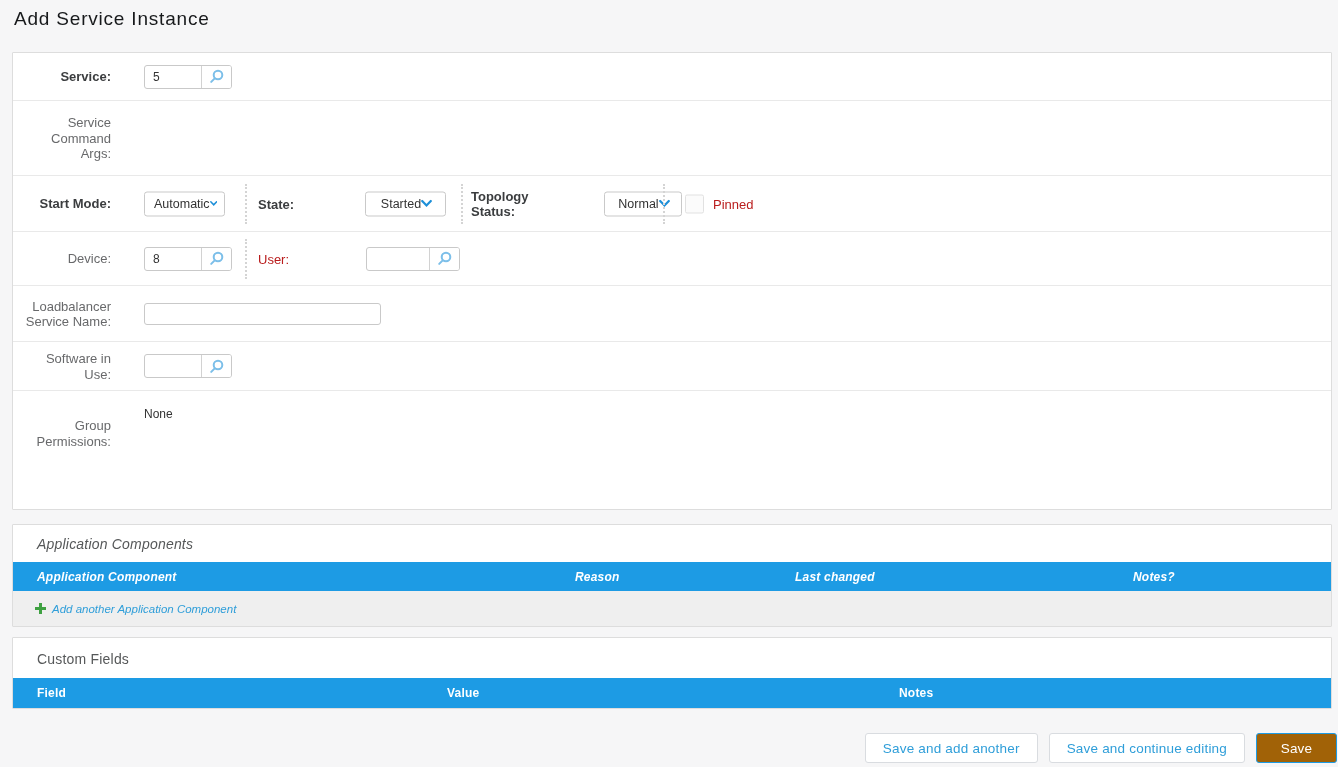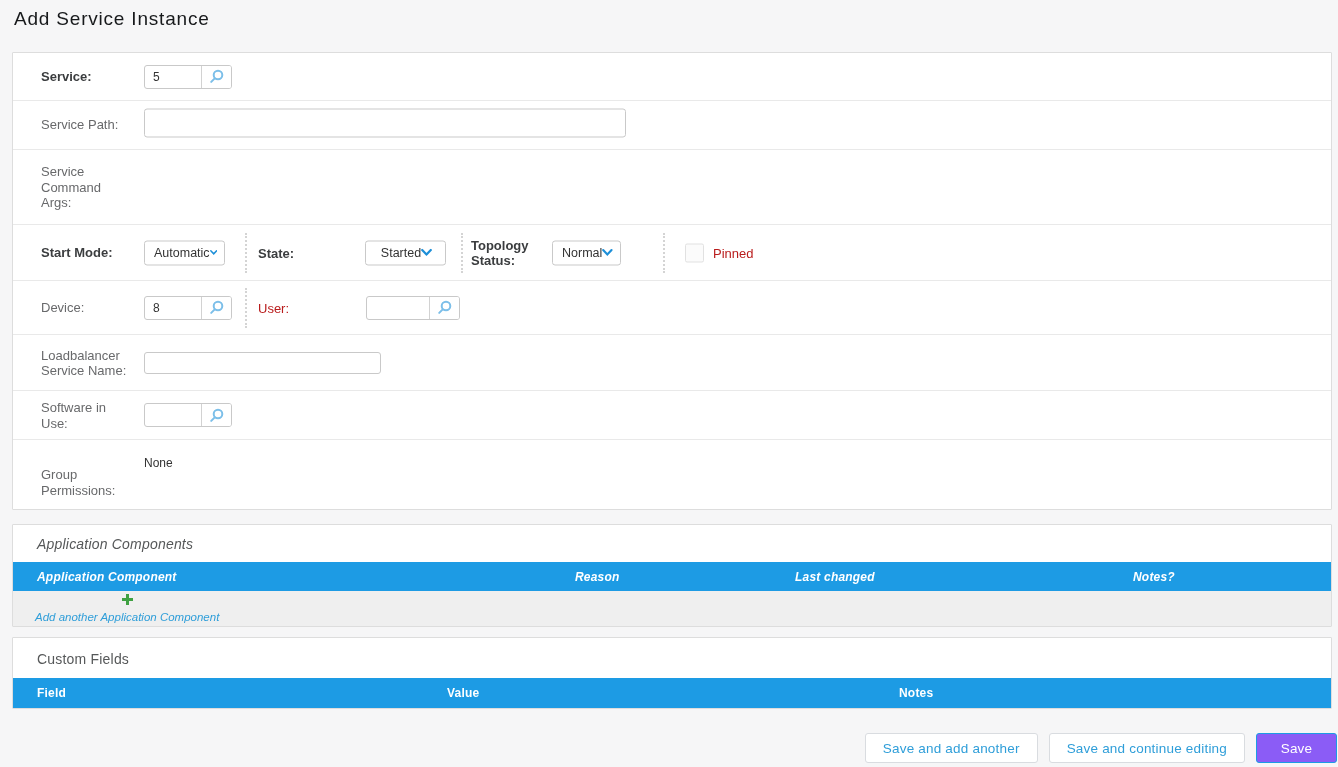--- a/index.html
+++ b/index.html
@@ -20,23 +20,23 @@
     position:absolute; left:12px; width:1320px;
     background:#fff; border:1px solid #ddd; border-radius:1px;
   }
   
   .form-panel { top:52px; height:458px; }
   .row { position:relative; }
   .row + .row { border-top:1px solid #e9e9e9; }
   .r1{height:47px}.r2{height:49px}.r3{height:75px}.r4{height:56px}
   .r5{height:54px}.r6{height:56px}.r7{height:49px}.r8{height:70px}
   .lbl {
-    position:absolute; left:28px; width:90px;
+    position:absolute; left:8px; width:90px;
     top:50%; transform:translateY(-50%);
-    font-size:13px; line-height:15.5px; color:#68696b;
+    font-size:13px; line-height:15.5px; color:#68696b;text-align:right;
   }
   .lbl.bold { font-weight:700; color:#3b3d3f; }
   .at { position:absolute; top:50%; transform:translateY(-50%); }
   .lbl-mid { font-size:13px; color:#b91c1c; }
   .lbl-mid.bold { font-weight:700; color:#3b3d3f; }
   
   .lookup { display:flex; height:24px; border:1px solid #c9c9c9; border-radius:3px; background:#fff; overflow:hidden; }
   .lookup input {
     border:0; outline:0; width:56px; padding:0 4px 0 8px;
     font-size:12px; color:#333; font-family:inherit; background:transparent;
@@ -70,32 +70,32 @@
   
   .sec-title { height:37px; line-height:38px; padding-left:24px; font-size:14px; color:#565859; letter-spacing:.2px; }
   .thead { position:relative; background:#1d9be4;padding-left:48px; }
   .thead span {
     position:absolute; top:50%; transform:translateY(-50%);
     color:#fff; font-size:12px; font-weight:600; letter-spacing:.2px; white-space:nowrap;
   }
   .app-panel { top:524px; height:103px;font-style:italic; }
   .app-panel .thead { height:29px; }
   .addrow { height:35px; background:#efefef; display:flex; align-items:center; padding-left:22px; }
-  .addlink { display:flex; align-items:center; gap:6px; font-size:11.5px; color:#2f9ed9; text-decoration:none; cursor:pointer;flex-direction:column; }
+  .addlink { display:flex; align-items:center; gap:6px; font-size:11.5px; color:#2f9ed9; text-decoration:none; cursor:pointer; }
   .cf-panel { top:637px; height:72px; }
   .cf-panel .sec-title { height:40px; line-height:42px; }
   .cf-panel .thead { height:30px; }
   
   .actions { position:absolute; top:733px; right:1px; display:flex; gap:11px; }
   .btn {
     height:30px; border-radius:3px; font-family:inherit; font-size:13.5px;
     letter-spacing:.2px; cursor:pointer;
   }
   .btn.ghost { background:#fff; border:1px solid #d9dce0; color:#2f9ed9; padding:0 17px; }
-  .btn.primary { background:#8b5cf6; border:1px solid #1d9be4; color:#fff; width:81px; font-weight:500; }
+  .btn.primary { background:#a16207; border:1px solid #1d9be4; color:#fff; width:81px; font-weight:500; }
 </style>
 </head>
 <body>
 
 <h1 class="page-title">Add Service Instance</h1>
 
 <section class="panel form-panel">
 
   <div class="row r1">
     <span class="lbl bold">Service:</span>
@@ -105,27 +105,20 @@
         <button class="mag">
           <svg width="15" height="15" viewBox="0 0 15 15" fill="none" stroke="#7cbfe9" stroke-width="2" stroke-linecap="round">
               <circle cx="9" cy="6" r="4.3"></circle>
               <line x1="5.7" y1="9.4" x2="2.2" y2="12.9"></line>
             </svg>
         </button>
       </div>
     </div>
   </div>
 
-  <div class="row r2">
-    <span class="lbl">Service Path:</span>
-    <div class="at ta-wrap" style="left:131px">
-      <textarea class="txt" style=""></textarea>
-      
-    </div>
-  </div>
 
   <div class="row r3">
     <span class="lbl">Service Command Args:</span>
   </div>
 
   <div class="row r4">
     <span class="lbl bold">Start Mode:</span>
     <div class="at select" style="left:131px;width:81px">
       <span>Automatic</span>
       <svg width="11" height="8" viewBox="0 0 11 8" fill="none" stroke="#1d8fd8" stroke-width="2.2" stroke-linecap="round">
@@ -135,21 +128,21 @@
     <div class="vsep" style="left:232px"></div>
     <span class="at lbl-mid bold" style="left:245px">State:</span>
     <div class="at select" style="left:352px;width:81px">
       <span>Started</span>
       <svg width="11" height="8" viewBox="0 0 11 8" fill="none" stroke="#1d8fd8" stroke-width="2.2" stroke-linecap="round">
           <polyline points="1.2,1.5 5.5,6 9.8,1.5"></polyline>
         </svg>
     </div>
     <div class="vsep" style="left:448px"></div>
     <span class="at lbl-mid bold" style="left:458px;width:88px;line-height:15.5px">Topology Status:</span>
-    <div class="at select" style="left:539px;width:69px">
+    <div class="at select" style="left:591px;width:78px">
       <span>Normal</span>
       <svg width="11" height="8" viewBox="0 0 11 8" fill="none" stroke="#1d8fd8" stroke-width="2.2" stroke-linecap="round">
           <polyline points="1.2,1.5 5.5,6 9.8,1.5"></polyline>
         </svg>
     </div>
     <div class="vsep" style="left:650px"></div>
     <div class="checkbox" style="left:672px"></div>
     <span class="at lbl-mid" style="left:700px">Pinned</span>
   </div>
 

